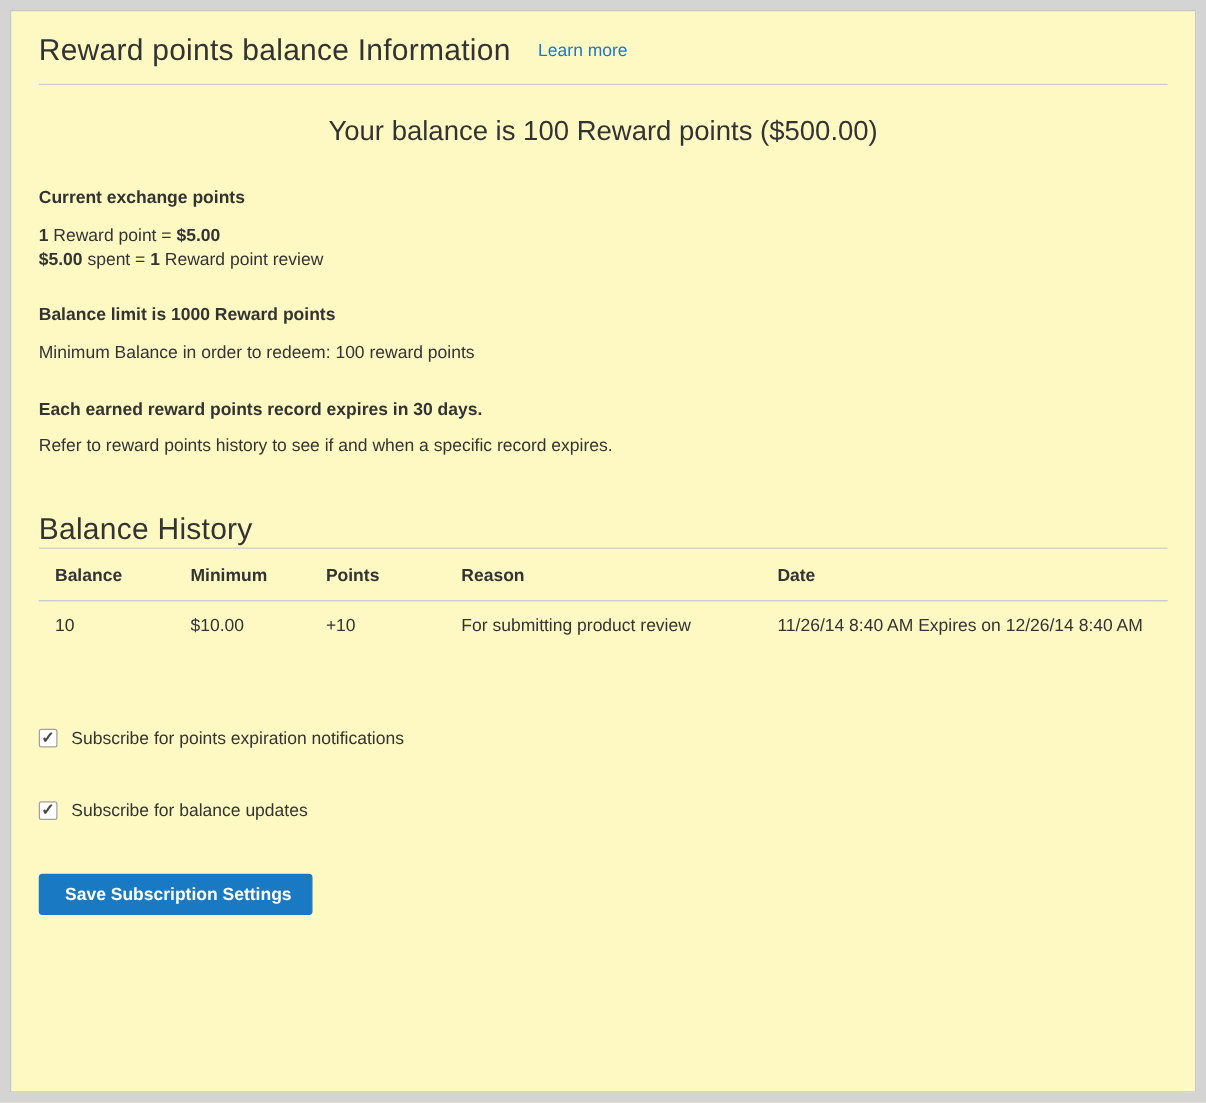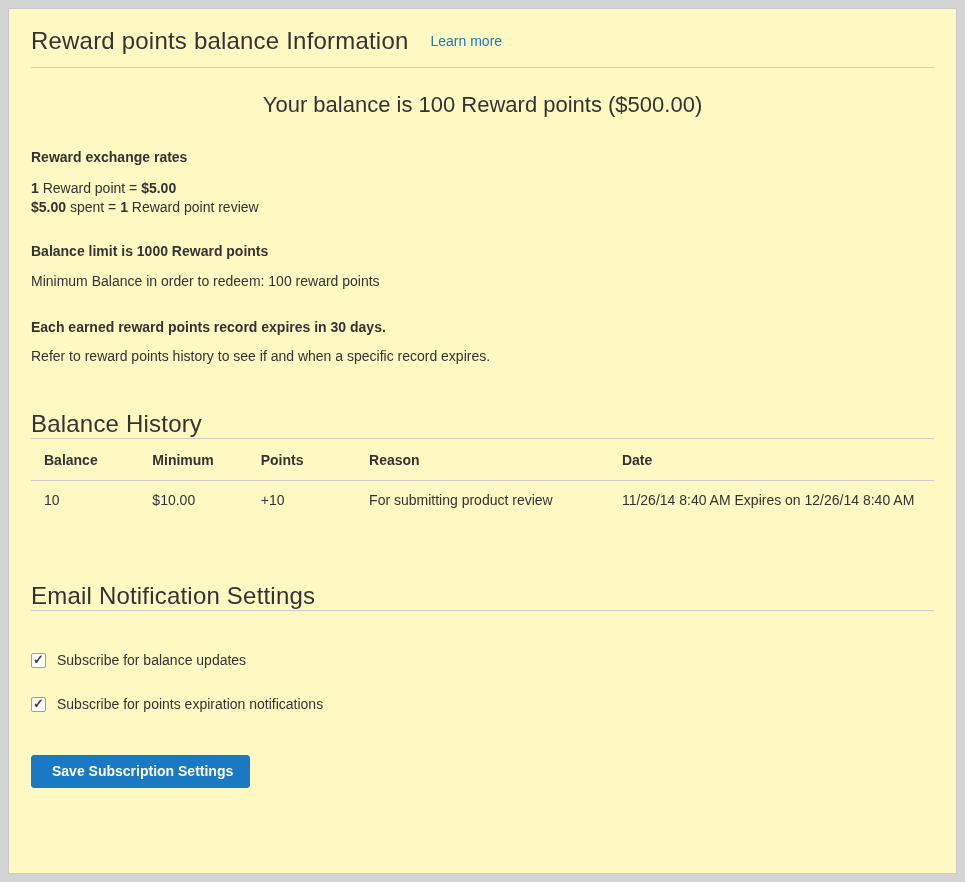--- a/index.html
+++ b/index.html
@@ -143,21 +143,21 @@
 <body>
 
 <div class="panel">
 
   <div class="page-header">
     <h1 class="page-title">Reward points balance Information</h1><a class="learn-more">Learn more</a>
   </div>
 
   <p class="balance-summary">Your balance is 100 Reward points ($500.00)</p>
 
-  <p class="exchange-heading bold-line">Reward exchange rates</p>
+  <p class="exchange-heading bold-line">Current exchange points</p>
   <p class="rates">
     <span><b>1</b><span> Reward point = </span><b>$5.00</b></span><br>
     <span><b>$5.00</b><span> spent = </span><b>1</b><span> Reward point review</span></span>
   </p>
 
   <p class="balance-limit bold-line">Balance limit is 1000 Reward points</p>
   <p class="min-balance">Minimum Balance in order to redeem: 100 reward points</p>
   <p class="expiry-bold bold-line">Each earned reward points record expires in 30 days.</p>
   <p class="expiry-note">Refer to reward points history to see if and when a specific record expires.</p>
 
@@ -179,28 +179,27 @@
           <td>$10.00</td>
           <td>+10</td>
           <td>For submitting product review</td>
           <td>11/26/14 8:40 AM Expires on 12/26/14 8:40 AM</td>
         </tr>
       </tbody>
     </table>
   </div>
 
   <div class="section-notifications">
-    <h2 class="section-heading">Email Notification Settings</h2>
+
+    <div class="checkbox-row">
+      <input type="checkbox" id="cb-points-expiration" checked="checked" style="">
+      <label class="checkbox-label" for="cb-points-expiration">Subscribe for points expiration notifications</label>
+    </div>
 
     <div class="checkbox-row first">
       <input type="checkbox" id="cb-balance-updates" checked="checked" style="">
       <label class="checkbox-label" for="cb-balance-updates">Subscribe for balance updates</label>
     </div>
 
-    <div class="checkbox-row">
-      <input type="checkbox" id="cb-points-expiration" checked="checked" style="">
-      <label class="checkbox-label" for="cb-points-expiration">Subscribe for points expiration notifications</label>
-    </div>
-
     <button class="save-button">Save Subscription Settings</button>
   </div>
 
 </div>
 
 </body></html>

